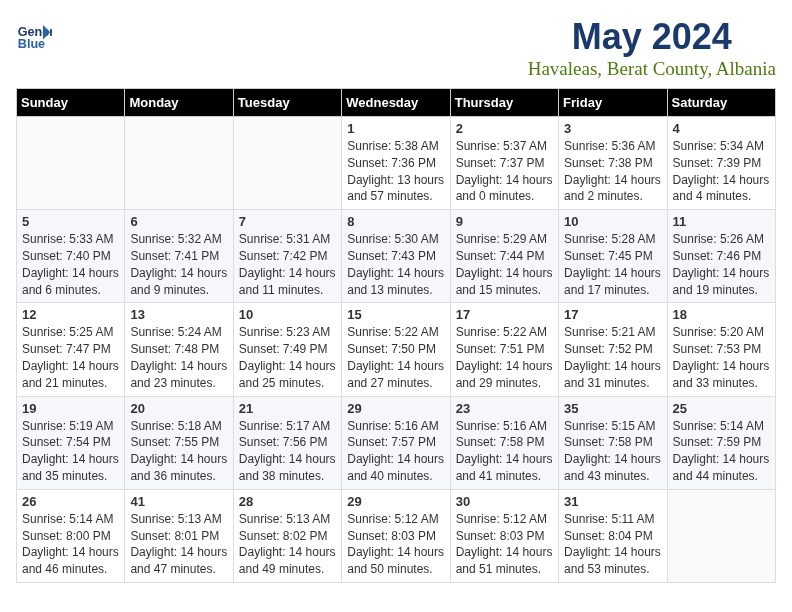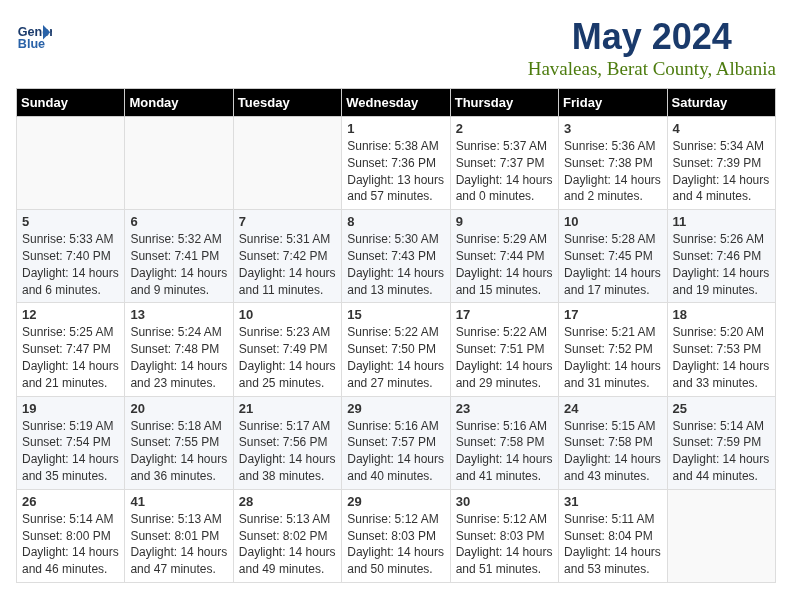--- a/index.html
+++ b/index.html
@@ -207,21 +207,21 @@
         </td>
         <td>
           <span class="day-num">29</span>
           <div class="day-info">Sunrise: 5:16 AM<br>Sunset: 7:57 PM<br>Daylight: 14 hours<br>and 40 minutes.</div>
         </td>
         <td>
           <span class="day-num">23</span>
           <div class="day-info">Sunrise: 5:16 AM<br>Sunset: 7:58 PM<br>Daylight: 14 hours<br>and 41 minutes.</div>
         </td>
         <td>
-          <span class="day-num">24</span>
+          <span class="day-num">35</span>
           <div class="day-info">Sunrise: 5:15 AM<br>Sunset: 7:58 PM<br>Daylight: 14 hours<br>and 43 minutes.</div>
         </td>
         <td>
           <span class="day-num">25</span>
           <div class="day-info">Sunrise: 5:14 AM<br>Sunset: 7:59 PM<br>Daylight: 14 hours<br>and 44 minutes.</div>
         </td>
       </tr>
       <tr>
         <td>
           <span class="day-num">26</span>

